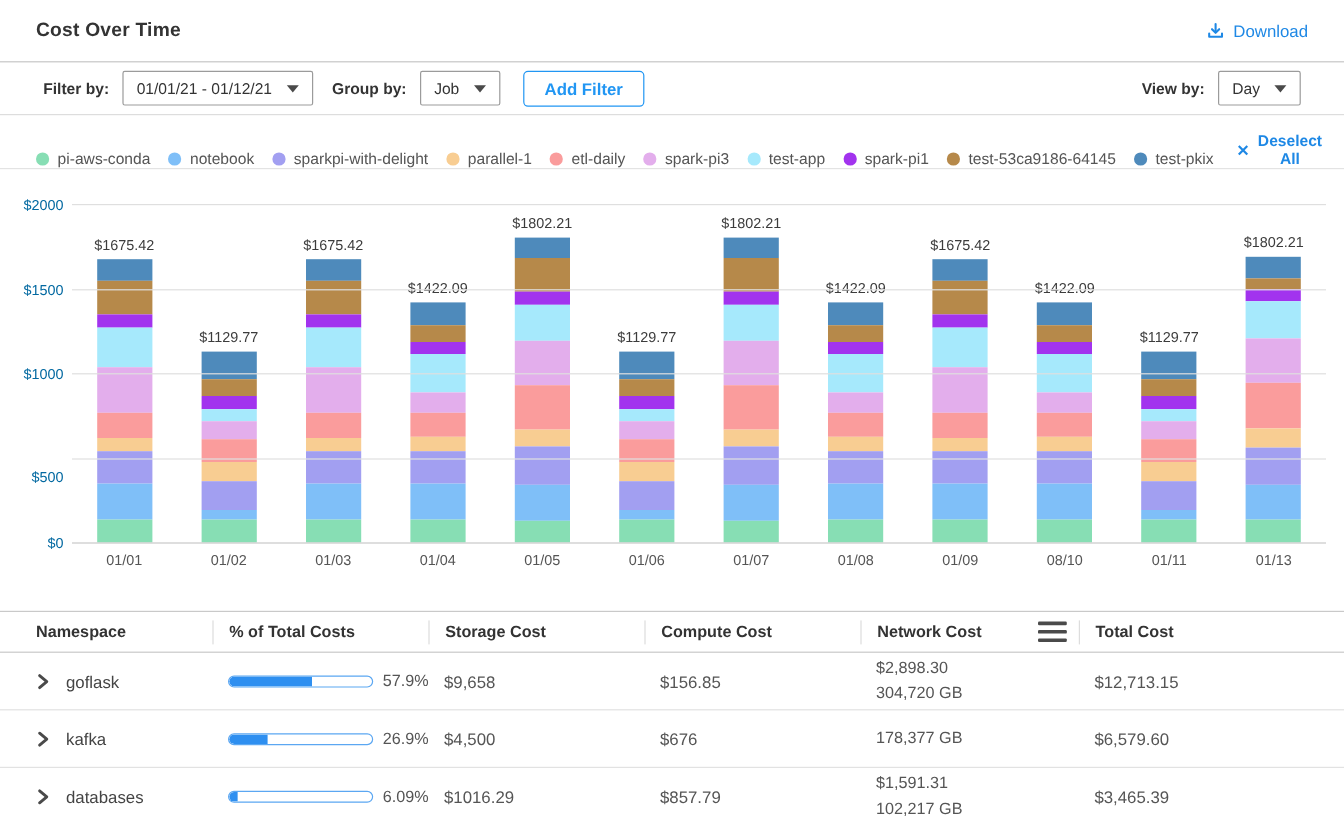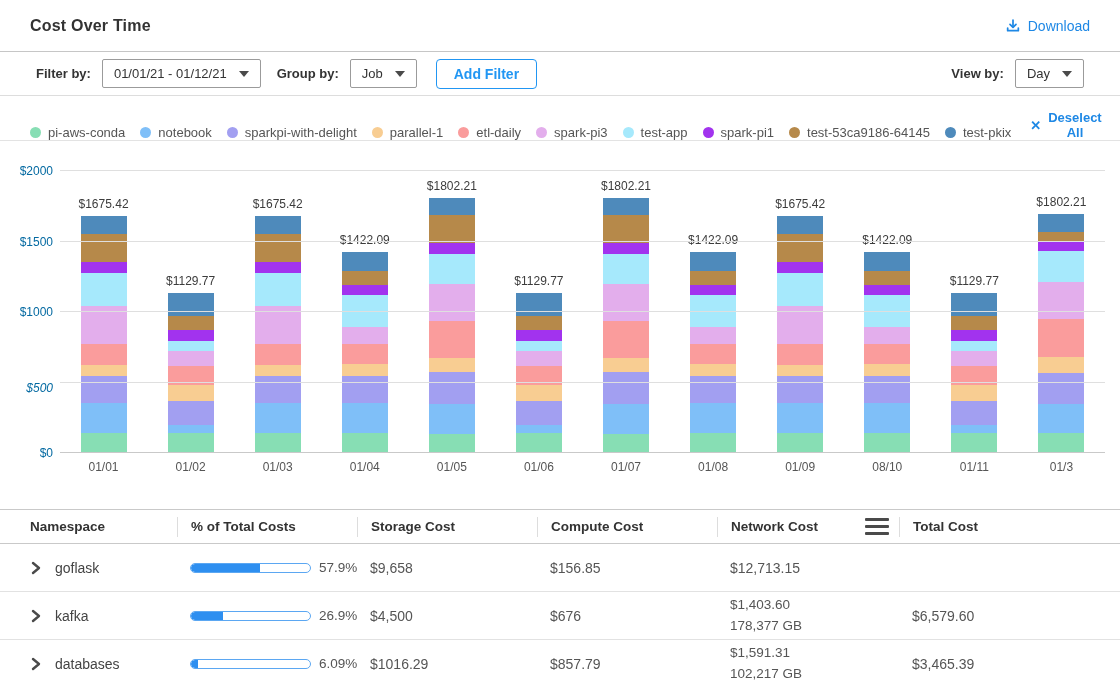--- a/index.html
+++ b/index.html
@@ -315,41 +315,41 @@
           <div class="seg" style="height: 38.1px; background: rgb(250, 156, 156);"></div>
           <div class="seg" style="height: 15.4px; background: rgb(248, 205, 146);"></div>
           <div class="seg" style="height: 31.3px; background: rgb(162, 159, 241);"></div>
           <div class="seg" style="height: 28.8px; background: rgb(127, 191, 248);"></div>
           <div class="seg" style="height: 19.3px; background: rgb(135, 222, 180);"></div>
         </div>
       </div>
   <div class="gridline zero" style="top: 282px;"></div>
       <span class="ylab" style="top: 282px;">$0</span>
       <div class="gridline" style="top: 211.5px;"></div>
-      <span class="ylab" style="top: 217px; font-style: italic;">$500</span>
+      <span class="ylab" style="top: 227px;">$500</span>
       <div class="gridline" style="top: 141px;"></div>
       <span class="ylab" style="top: 141px;">$1000</span>
       <div class="gridline" style="top: 70.5px;"></div>
       <span class="ylab" style="top: 70.5px;">$1500</span>
       <div class="gridline" style="top: 0px;"></div>
       <span class="ylab" style="top: 0px;">$2000</span>
     </div>
   <div class="xaxis">
       <div class="xlab">01/01</div>
       <div class="xlab">01/02</div>
       <div class="xlab">01/03</div>
       <div class="xlab">01/04</div>
       <div class="xlab">01/05</div>
       <div class="xlab">01/06</div>
       <div class="xlab">01/07</div>
       <div class="xlab">01/08</div>
       <div class="xlab">01/09</div>
       <div class="xlab">08/10</div>
       <div class="xlab">01/11</div>
-      <div class="xlab">01/3</div>
+      <div class="xlab">01/13</div>
     </div>
 </div>
 
 <div class="cost-table">
   <div class="trow thead">
       <div class="th">
         <span>Namespace</span>
       </div>
       <div class="th">
         <span>% of Total Costs</span>
@@ -383,41 +383,44 @@
           <span>goflask</span>
         </div>
         <div class="td td-pct">
           <div class="pill">
             <div class="pill-fill" style="width: 57.9%;"></div>
           </div>
           <span class="pct-label">57.9%</span>
         </div>
         <div class="td">$9,658</div>
         <div class="td">$156.85</div>
+        <div class="td td-net">
+          <div>$2,898.30</div>
+          <div>304,720 GB</div>
+        </div>
         <div class="td">$12,713.15</div>
       </div>
       <div class="trow tdata">
         <div class="td td-name">
           <span class="chev">
             <svg width="12" height="14" viewBox="0 0 12 14" fill="none" stroke="#4a4a4a" stroke-width="2.4" stroke-linecap="round" stroke-linejoin="round">
               <path d="M3 2l6 5-6 5"></path>
             </svg>
           </span>
           <span>kafka</span>
         </div>
         <div class="td td-pct">
           <div class="pill">
             <div class="pill-fill" style="width: 26.9%;"></div>
           </div>
           <span class="pct-label">26.9%</span>
         </div>
         <div class="td">$4,500</div>
         <div class="td">$676</div>
         <div class="td td-net">
-          <div>$1,403.60</div>
           <div>178,377 GB</div>
         </div>
         <div class="td">$6,579.60</div>
       </div>
       <div class="trow tdata">
         <div class="td td-name">
           <span class="chev">
             <svg width="12" height="14" viewBox="0 0 12 14" fill="none" stroke="#4a4a4a" stroke-width="2.4" stroke-linecap="round" stroke-linejoin="round">
               <path d="M3 2l6 5-6 5"></path>
             </svg>

